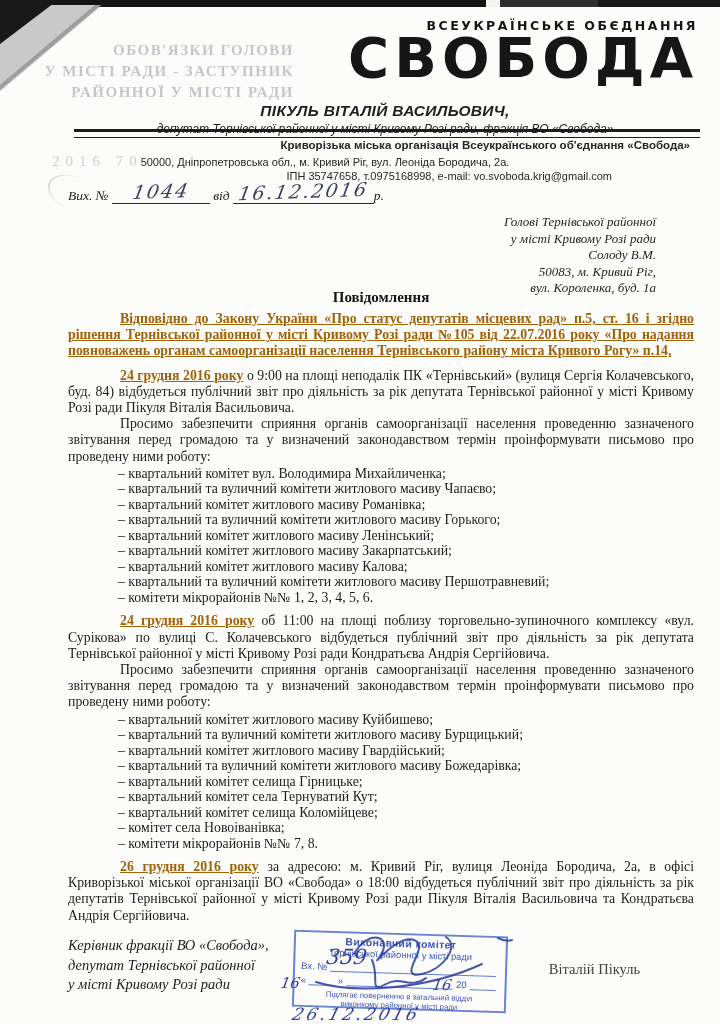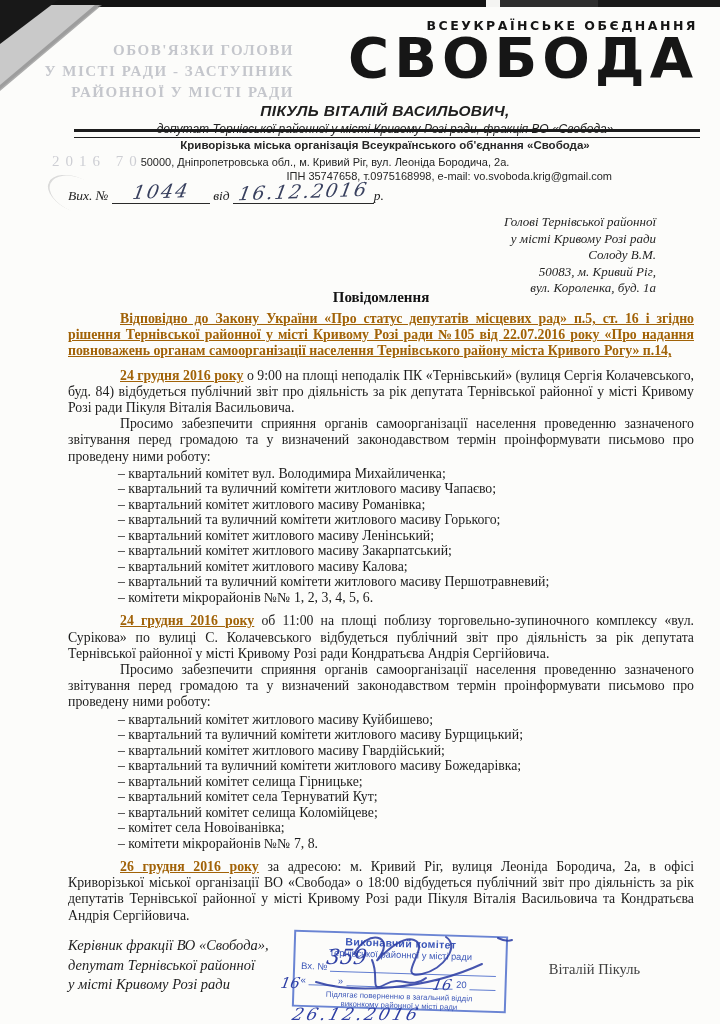--- a/index.html
+++ b/index.html
@@ -32,21 +32,21 @@
 
   
   .person{position:absolute;left:70px;right:20px;top:102px;text-align:center;
     font-family:"Liberation Sans",sans-serif;font-style:italic;color:#202020;}
   .person .nm{font-size:15.5px;font-weight:600;letter-spacing:.3px;}
   .person .rl{font-size:12px;margin-top:2px;}
   .rule{position:absolute;left:74px;right:20px;top:129px;height:5px;
     border-top:3px solid #1d1d1d;border-bottom:1px solid #1d1d1d;}
   .org{position:absolute;left:80px;right:30px;top:139px;
     font-family:"Liberation Sans",sans-serif;color:#262626;}
-  .org .o1{text-align:center;font-size:11.5px;font-weight:700;}
+  .org .o1{text-align:right;font-size:11.5px;font-weight:700;}
   .org .o2{text-align:center;font-size:11px;margin-top:5px;padding-right:120px;}
   .org .o3{text-align:right;font-size:11px;margin-top:2px;padding-right:78px;}
 
   
   .refline{position:absolute;left:68px;top:182px;font-style:italic;font-size:13.5px;color:#222;}
   .hw{display:inline-block;font-family:"DejaVu Serif",serif;font-style:italic;color:#39415f;
     transform:skewX(-12deg) rotate(-2deg);letter-spacing:2px;font-size:19px;line-height:1;}
   .uline{display:inline-block;border-bottom:1.3px solid #2a2a2a;text-align:center;vertical-align:bottom;padding:0 6px 1px;}
 
   

